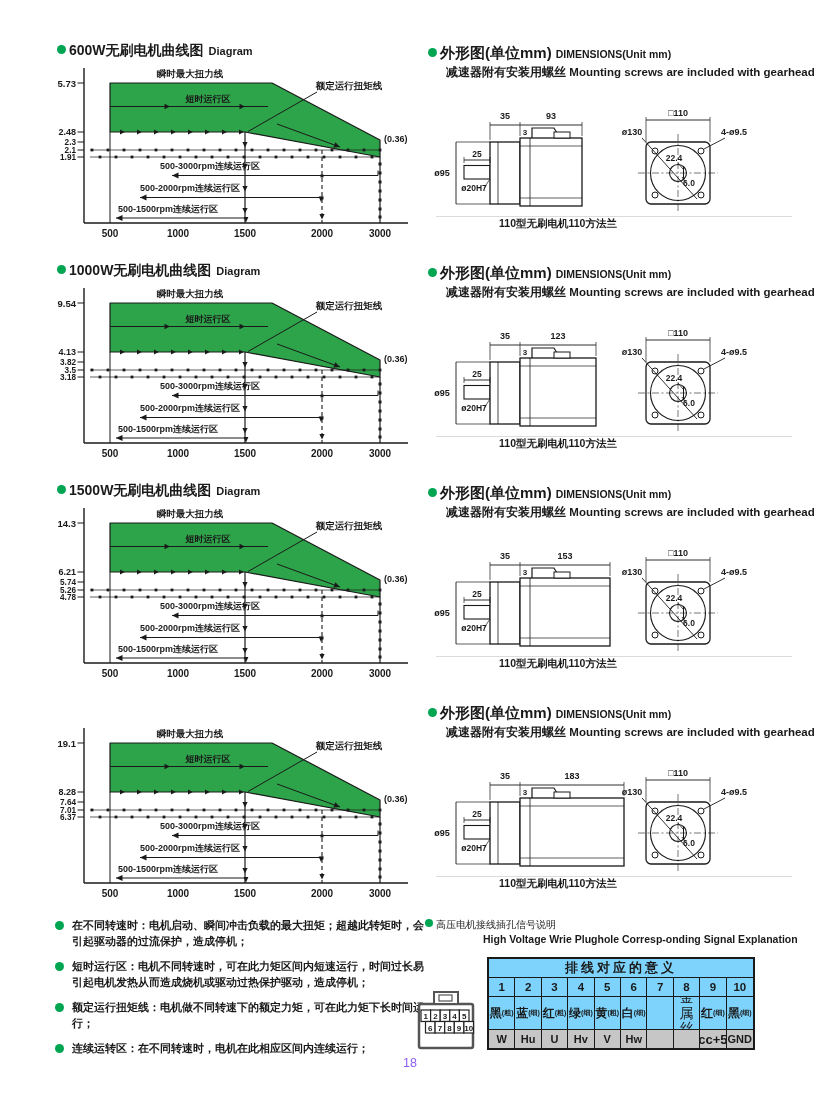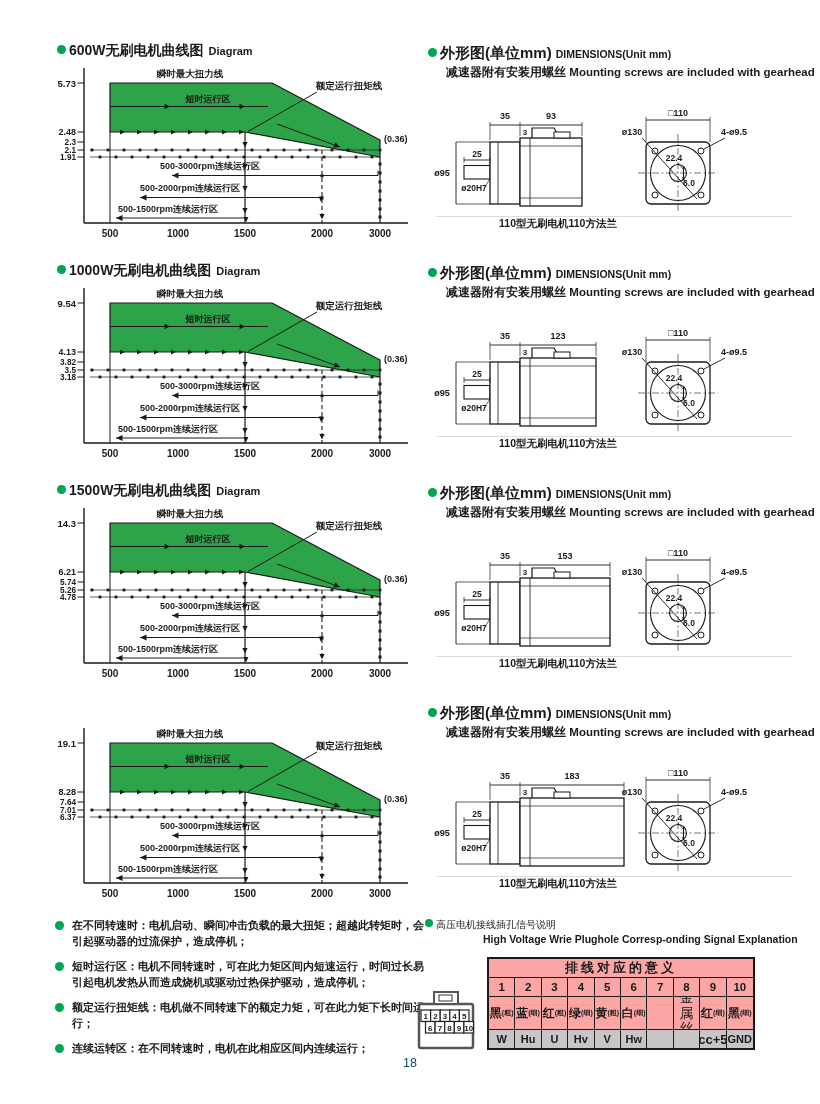--- a/index.html
+++ b/index.html
@@ -18,34 +18,34 @@
   .separator{position:absolute;left:436px;top:178px;width:356px;height:1px;background:#dcdcdc;}
   svg text{font-family:"Liberation Sans","DejaVu Sans",sans-serif;fill:#1a1a1a;}
   .bottom{position:absolute;left:0;top:918px;width:820px;height:150px;}
   .notes{position:absolute;left:55px;top:0;width:372px;}
   .note{position:relative;padding-left:17px;margin-bottom:9px;font-size:11px;line-height:1.45;font-weight:600;}
   .note .nb{position:absolute;left:0;top:3px;width:9px;height:9px;border-radius:50%;background:#00a551;}
   .wiring{position:absolute;left:425px;top:0;width:390px;height:150px;}
   .w-title{font-size:10px;font-weight:normal;}
   .w-title .bullet{width:8px;height:8px;}
   .w-en{font-size:10.5px;font-weight:bold;margin-left:10px;margin-top:1px;padding-left:48px;}
-  .wt{position:absolute;left:62px;top:39px;width:268px;border:2px solid #1a1a1a;background:#fca5a5;box-sizing:border-box;}
+  .wt{position:absolute;left:62px;top:39px;width:268px;border:2px solid #1a1a1a;background:#7dd3fc;box-sizing:border-box;}
   .wt-title{height:18px;line-height:18px;text-align:center;font-size:13px;font-weight:600;letter-spacing:3px;border-bottom:1.5px solid #1a1a1a;}
   .wt-row{display:grid;grid-template-columns:repeat(10,1fr);border-bottom:1.5px solid #1a1a1a;}
   .wt-row:last-child{border-bottom:none;}
   .wt-row>div{border-right:1.4px solid #1a1a1a;display:flex;align-items:center;justify-content:center;text-align:center;overflow:hidden;}
   .wt-row>div:last-child{border-right:none;}
   .wt-pins>div{height:18px;font-size:11.5px;font-weight:bold;}
   .wt-colors>div{height:32px;font-size:12px;font-weight:600;}
   .wt-colors .sub{font-size:7px;font-weight:600;}
   .wt-colors .small2{font-size:14px;line-height:1.1;font-weight:400;margin-top:16px;}
   .wt-sigs>div{height:18px;font-size:11px;font-weight:bold;background:#c6c6c6;}
   .wt-sigs .tiny{font-size:13px;}
   .connector{position:absolute;left:-8px;top:72px;}
-  .page-number{position:absolute;left:0;top:1056px;width:820px;text-align:center;font-size:12.5px;color:#0c4a6e;}
+  .page-number{position:absolute;left:0;top:1056px;width:820px;text-align:center;font-size:12.5px;color:#8b5cf6;}
 </style>
 </head>
 <body>
 
 <div class="page">
 
   <section class="row" style="top:38px">
     <div class="chart-title"><span class="bullet"></span><span>600W无刷电机曲线图</span><span class="en">Diagram</span></div>
     <svg class="chart-svg" width="408" height="188" viewBox="0 0 408 188">
         <line x1="44" y1="10" x2="44" y2="165" stroke="#1a1a1a" stroke-width="1.4"></line>

